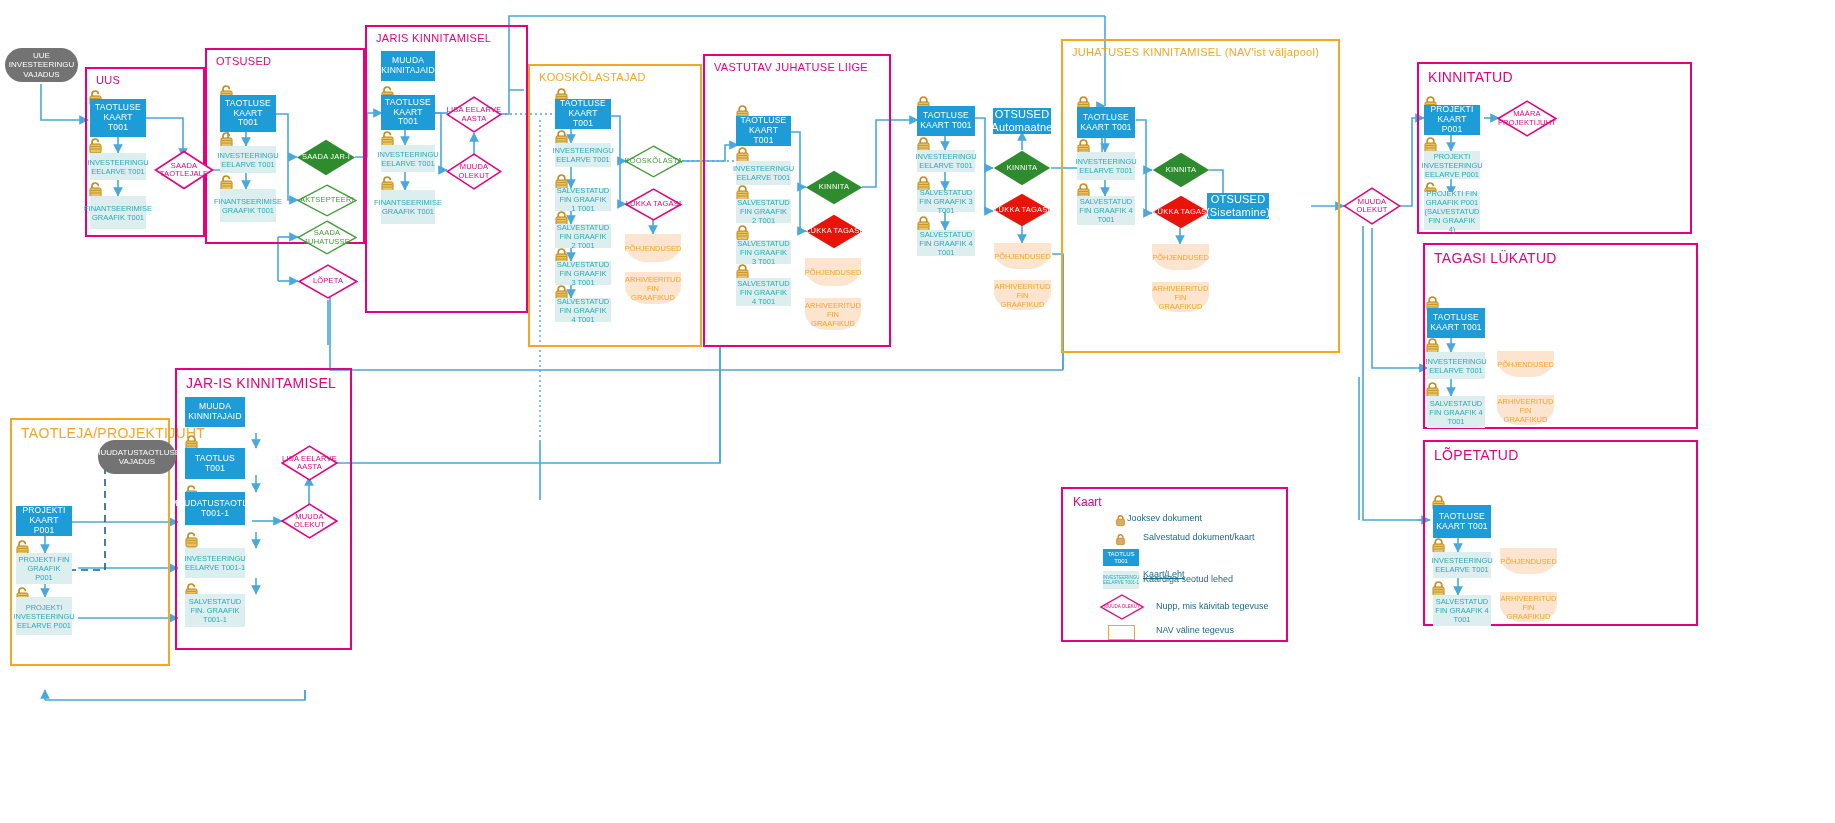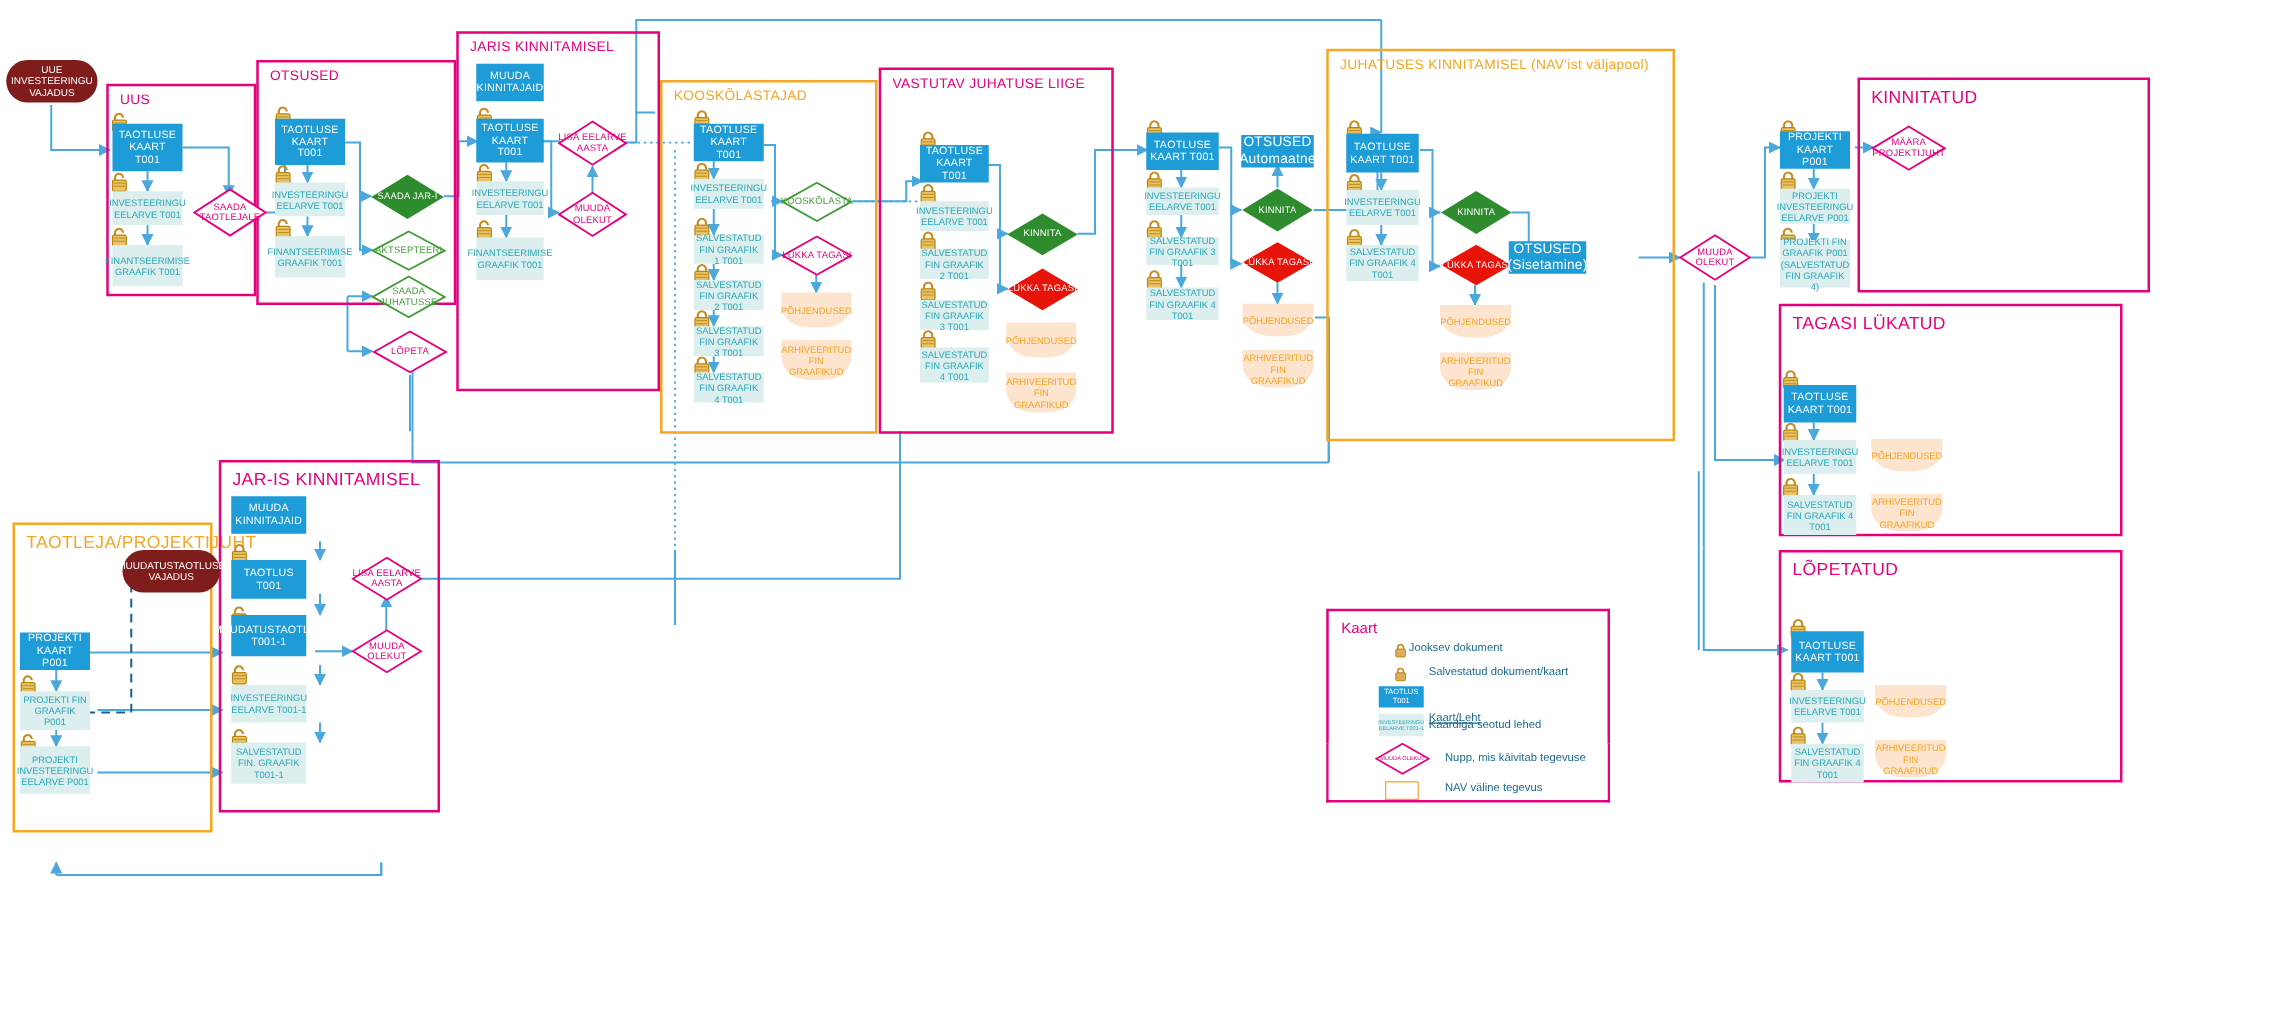--- a/index.html
+++ b/index.html
@@ -68,21 +68,21 @@
     line-height: 1.2;
     text-align: center;
     display: flex;
     align-items: center;
     justify-content: center;
     padding: 2px;
     border-radius: 0 0 40% 40% / 0 0 18px 18px;
   }
 
   .pill {
-    background: #7f1d1d;
+    background: #737373;
     color:#ffffff;
     border-radius: 999px;
     font-size: 8px;
     line-height:1.15;
     text-align:center;
     display:flex; align-items:center; justify-content:center;
     padding: 2px 6px;
   }
 
   
@@ -312,21 +312,21 @@
 
   <div class="lane" style="left:703px;top:54px;width:188px;height:293px;">
     <span class="lane-title">VASTUTAV JUHATUSE LIIGE</span>
   </div>
 
 
   <div class="lane orange" style="left:1061px;top:39px;width:279px;height:314px;">
     <span class="lane-title">JUHATUSES KINNITAMISEL (NAV'ist väljapool)</span>
   </div>
 
-  <div class="lane" style="left:1486px;top:62px;width:234px;height:172px;text-align:center;">
+  <div class="lane" style="left:1417px;top:62px;width:275px;height:172px;text-align:center;">
     <span class="lane-title big">KINNITATUD</span>
   </div>
 
   <div class="lane" style="left:1423px;top:243px;width:275px;height:186px;">
     <span class="lane-title big">TAGASI LÜKATUD</span>
   </div>
 
   <div class="lane" style="left:1423px;top:440px;width:275px;height:186px;">
     <span class="lane-title big">LÕPETATUD</span>
   </div>

